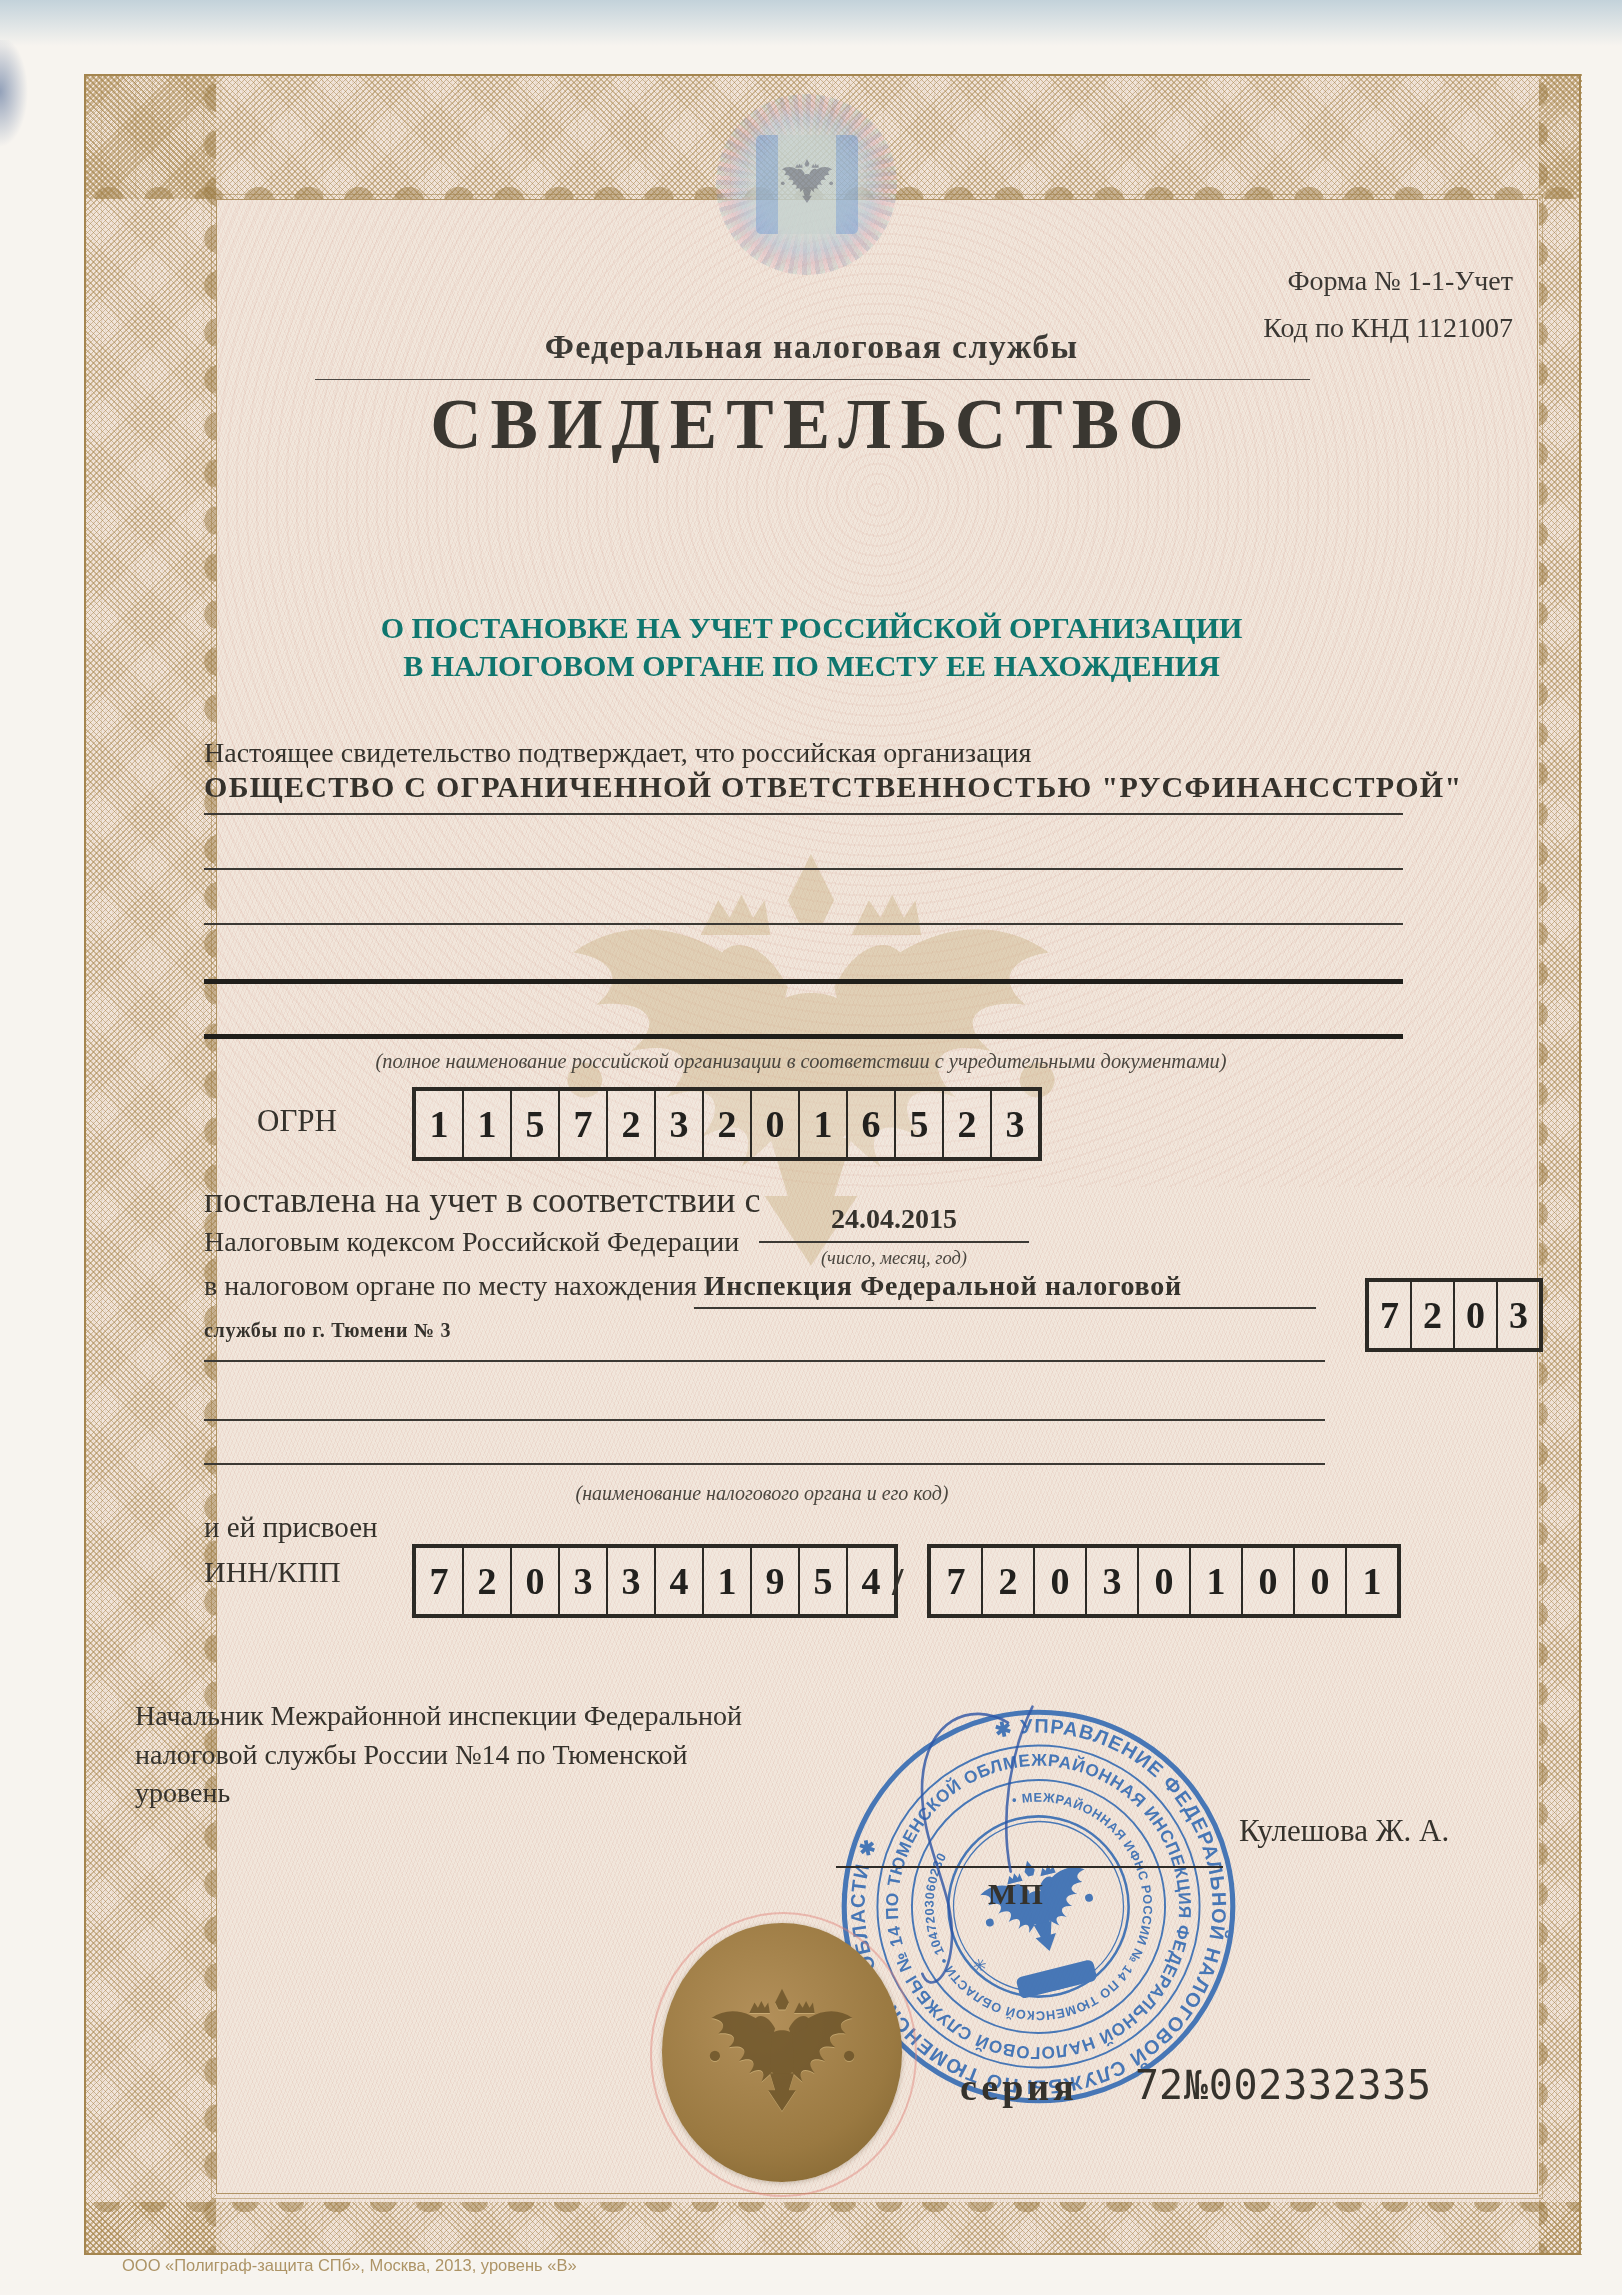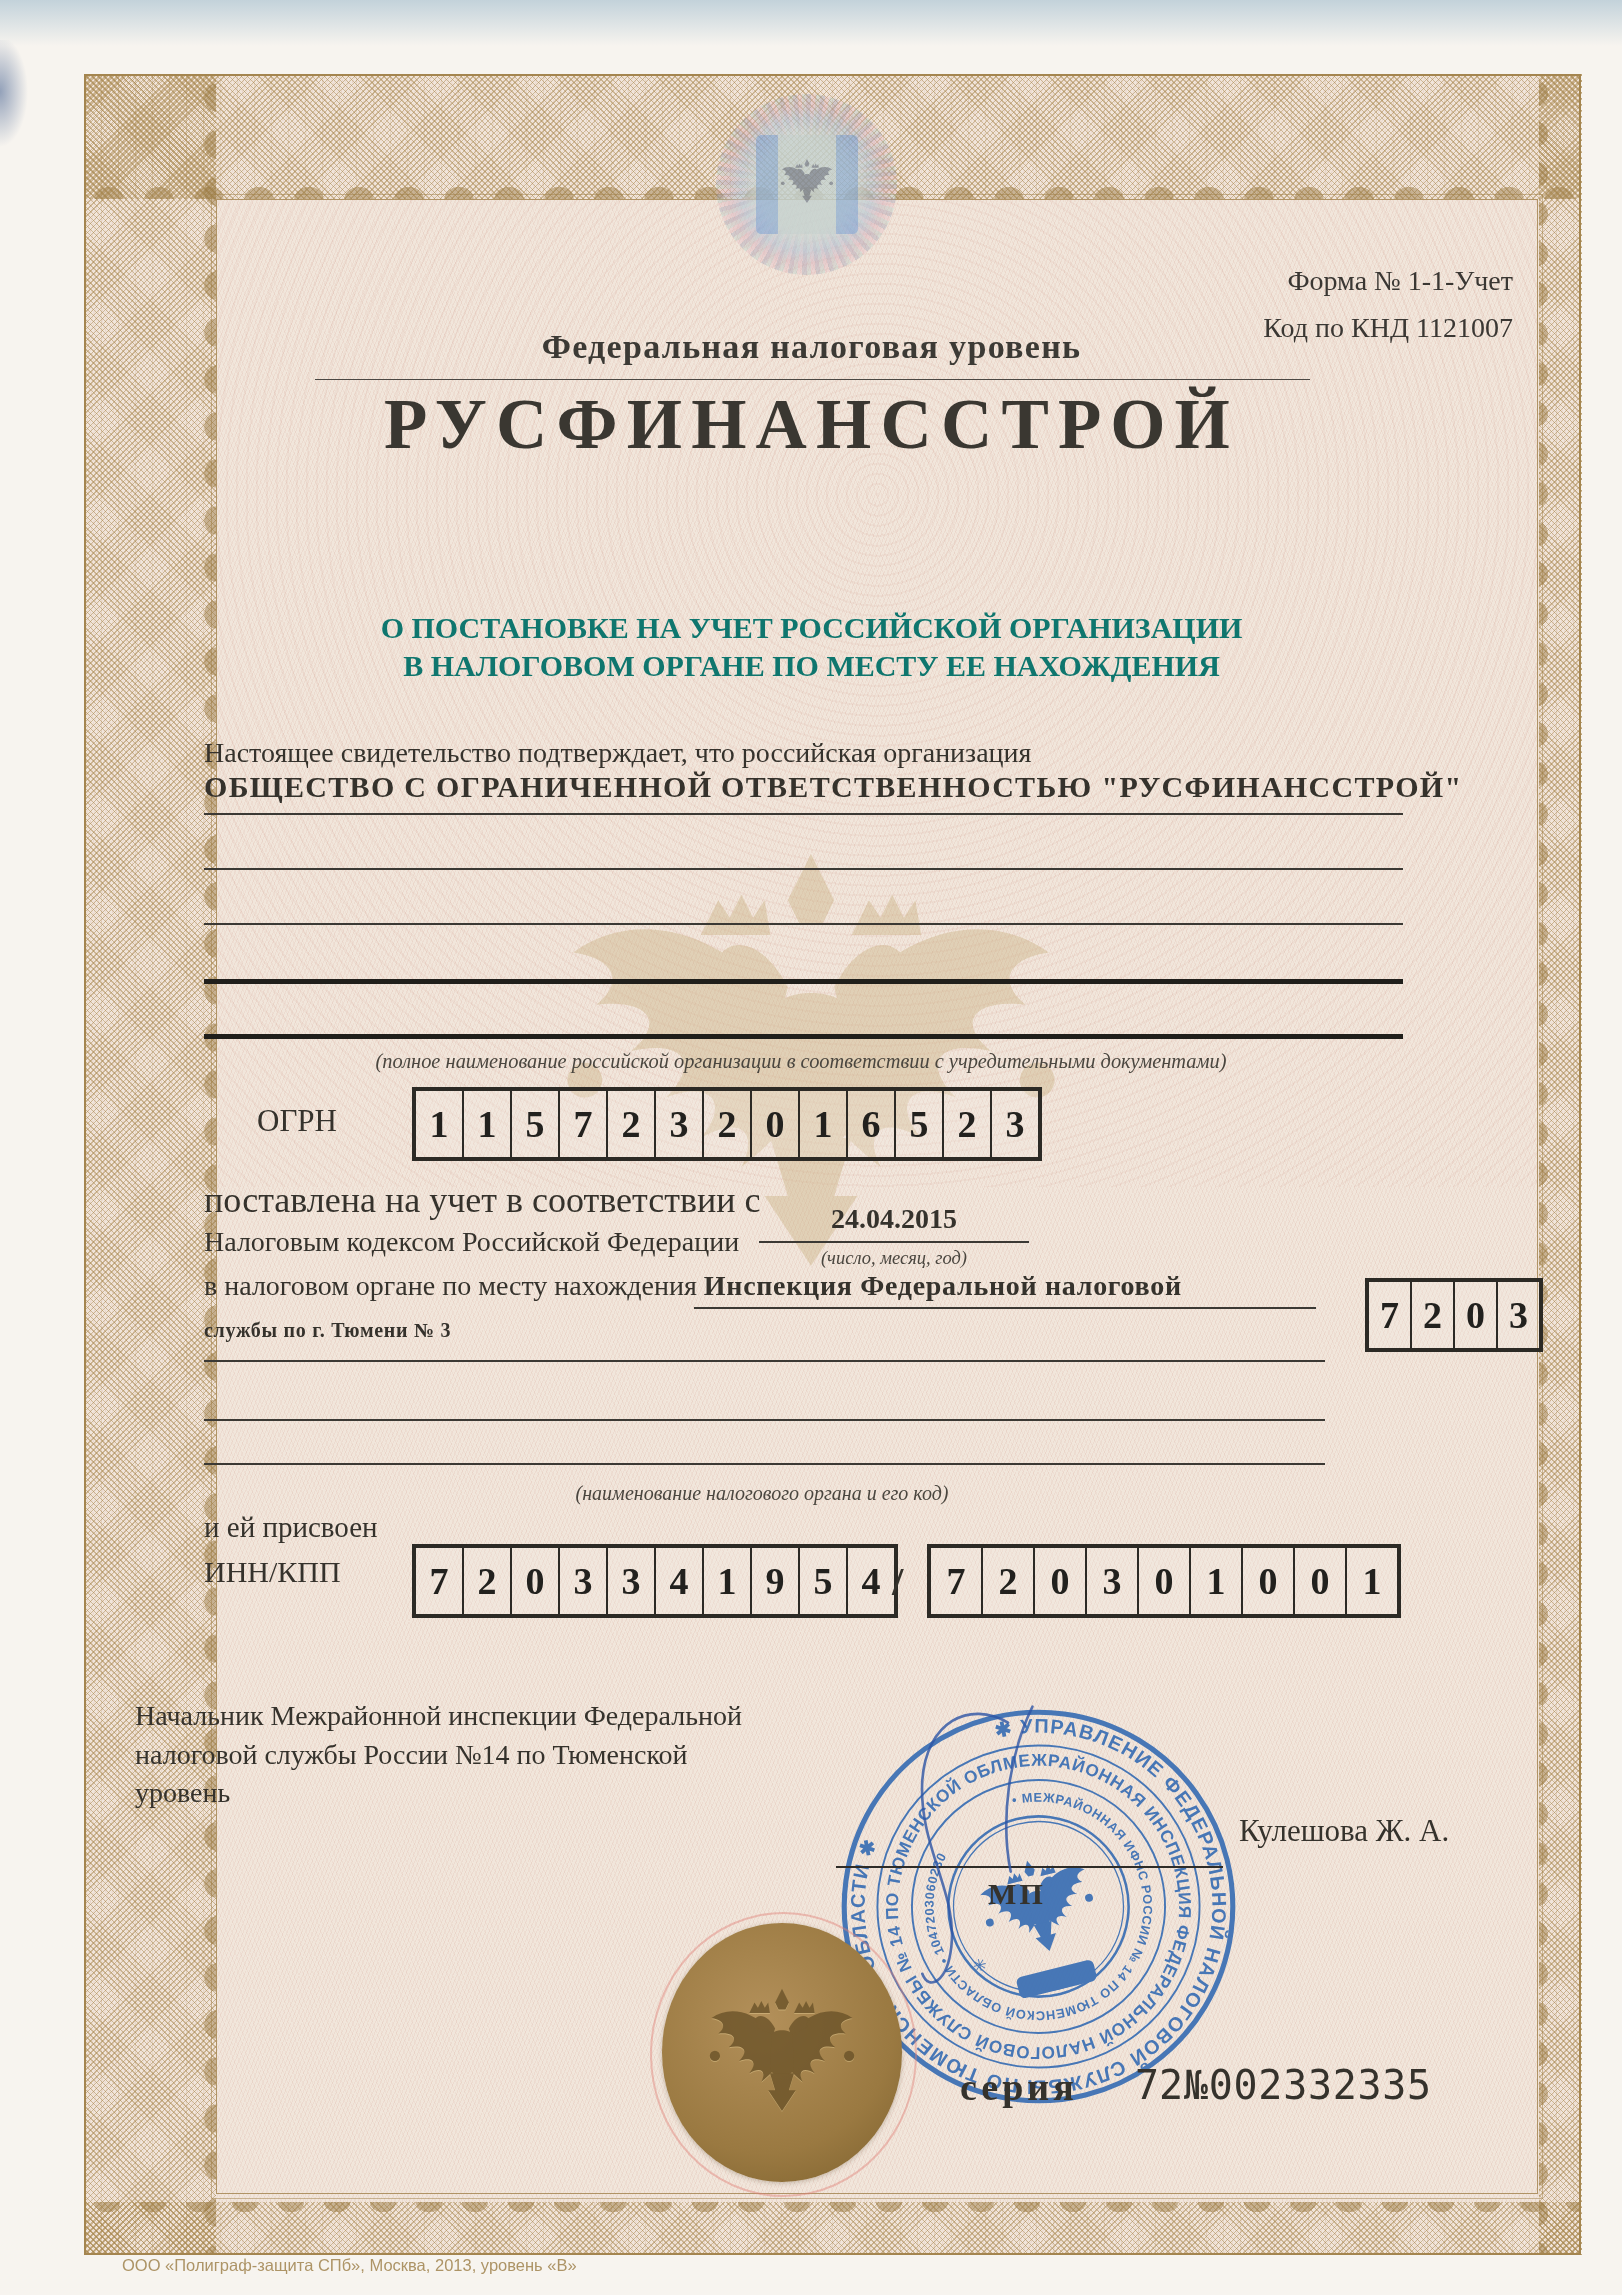--- a/index.html
+++ b/index.html
@@ -126,23 +126,23 @@
     <svg class="holo-eagle" viewBox="0 0 100 100">
         <use href="#eagle" fill="currentColor"></use>
       </svg>
   </div>
 </div>
 
 <div class="abs form-info">
   <div>Форма № 1-1-Учет</div>
   <div>Код по КНД 1121007</div>
 </div>
-<div class="abs t center agency">Федеральная налоговая уровень</div>
+<div class="abs t center agency">Федеральная налоговая службы</div>
 <div class="abs agency-line"></div>
-<div class="abs t center title">РУСФИНАНССТРОЙ</div>
+<div class="abs t center title">СВИДЕТЕЛЬСТВО</div>
 <div class="abs t center subtitle">
   <div>О ПОСТАНОВКЕ НА УЧЕТ РОССИЙСКОЙ ОРГАНИЗАЦИИ</div>
   <div>В НАЛОГОВОМ ОРГАНЕ  ПО МЕСТУ ЕЕ НАХОЖДЕНИЯ</div>
 </div>
 
 <div class="abs t" style="left:204px;top:737px;font-size:28px;">Настоящее свидетельство подтверждает, что российская организация</div>
 <div class="abs t" style="left:204px;top:770px;font-size:30px;font-weight:bold;letter-spacing:1.3px;">ОБЩЕСТВО С ОГРАНИЧЕННОЙ ОТВЕТСТВЕННОСТЬЮ "РУСФИНАНССТРОЙ"</div>
 <div class="abs line" style="left:204px;top:813px;width:1199px;"></div>
 <div class="abs line" style="left:204px;top:868px;width:1199px;"></div>
 <div class="abs line" style="left:204px;top:923px;width:1199px;"></div>

